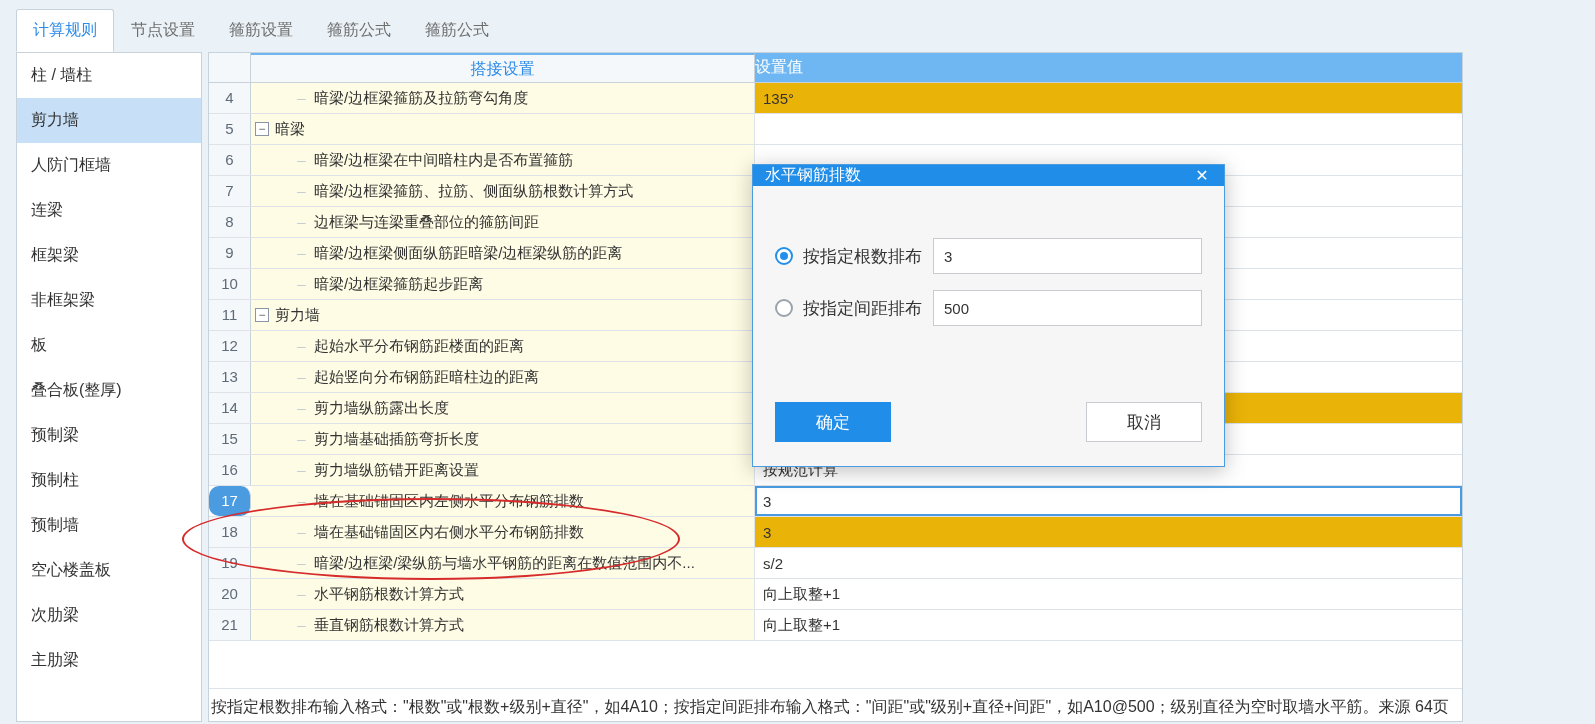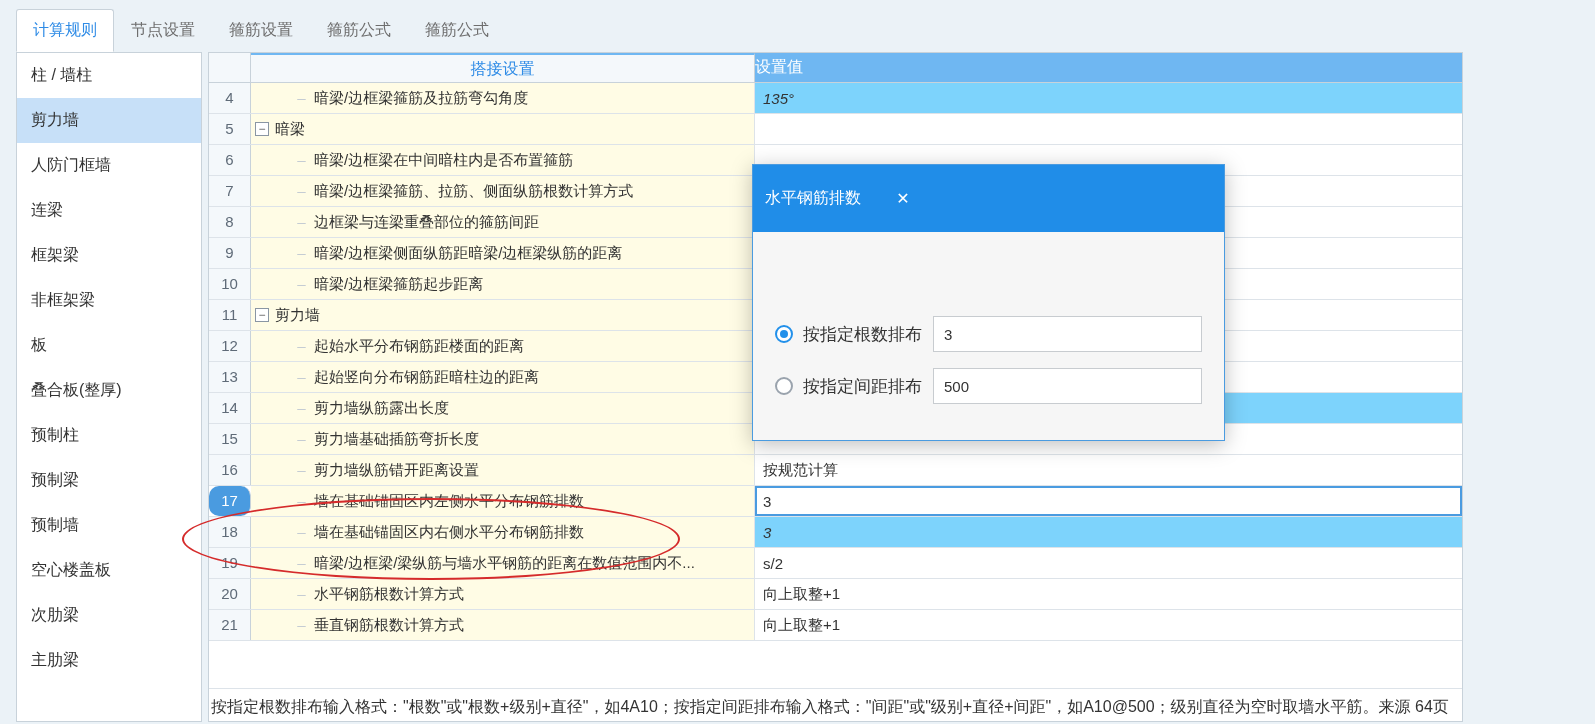--- a/index.html
+++ b/index.html
@@ -129,21 +129,21 @@
   }
   .gc-val {
     flex: 1;
     display: flex;
     align-items: center;
     padding-left: 8px;
     background: #fff;
     white-space: nowrap;
     overflow: hidden;
   }
-  .gc-val.hl { background: #7dd3fc; font-style: italic; }
+  .gc-val.hl { background: #eab308; }
   .grow.selected .gc-val {
     background: #fff;
     outline: 2px solid #4a9be0;
     outline-offset: -2px;
   }
   .tree-toggle {
     width: 14px; height: 14px;
     border: 1px solid #8a96a3;
     display: inline-flex;
     align-items: center; justify-content: center;
@@ -176,32 +176,33 @@
     left: 752px;
     top: 164px;
     width: 473px;
     background: #f6f6f6;
     border: 1px solid #4a9be0;
     box-shadow: 0 4px 20px rgba(0,0,0,.25);
   }
   .dlg-title {
     background: #208de8;
     color: #fff;
-    padding: 23px 12px;
-    display: flex;
+    padding: 0 12px;
+    display: flex;
+    justify-content: space-between;
     align-items: center;
     font-size: 16px;
     gap: 32px;
   }
   .dlg-close {
     color: #fff; cursor: pointer; font-size: 16px;
     width: 20px; text-align: center;
   }
   .dlg-body {
-    padding: 84px 22px 20px 22px;
+    padding: 52px 22px 20px 22px;
   }
   .opt-row {
     display: flex;
     align-items: center;
     margin-bottom: 16px;
   }
   .radio {
     width: 18px; height: 18px;
     border: 2px solid #2290ea;
     border-radius: 50%;
@@ -273,22 +274,22 @@
   <div class="main">
     <div class="sidebar" id="sidebar">
         <div class="cat-item">柱 / 墙柱</div>
         <div class="cat-item selected">剪力墙</div>
         <div class="cat-item">人防门框墙</div>
         <div class="cat-item">连梁</div>
         <div class="cat-item">框架梁</div>
         <div class="cat-item">非框架梁</div>
         <div class="cat-item">板</div>
         <div class="cat-item">叠合板(整厚)</div>
+        <div class="cat-item">预制梁</div>
         <div class="cat-item">预制柱</div>
-        <div class="cat-item">预制梁</div>
         <div class="cat-item">预制墙</div>
         <div class="cat-item">空心楼盖板</div>
         <div class="cat-item">次肋梁</div>
         <div class="cat-item">主肋梁</div>
       </div>
 
     <div class="grid-wrap">
       <div class="grid-header">
         <div class="gh-rownum"></div>
         <div class="gh-name">搭接设置</div>
@@ -473,16 +474,20 @@
         <span class="radio checked"></span>
         <span class="opt-label">按指定根数排布</span>
         <div class="opt-input">3</div>
       </div>
       <div class="opt-row">
         <span class="radio unchecked"></span>
         <span class="opt-label">按指定间距排布</span>
         <div class="opt-input">500</div>
       </div>
     </div>
+    <div class="dlg-actions">
+      <div class="btn btn-primary">确定</div>
+      <div class="btn btn-default">取消</div>
+    </div>
   </div>
 
   <div class="red-ellipse"></div>
 </div>
 
 </body></html>

